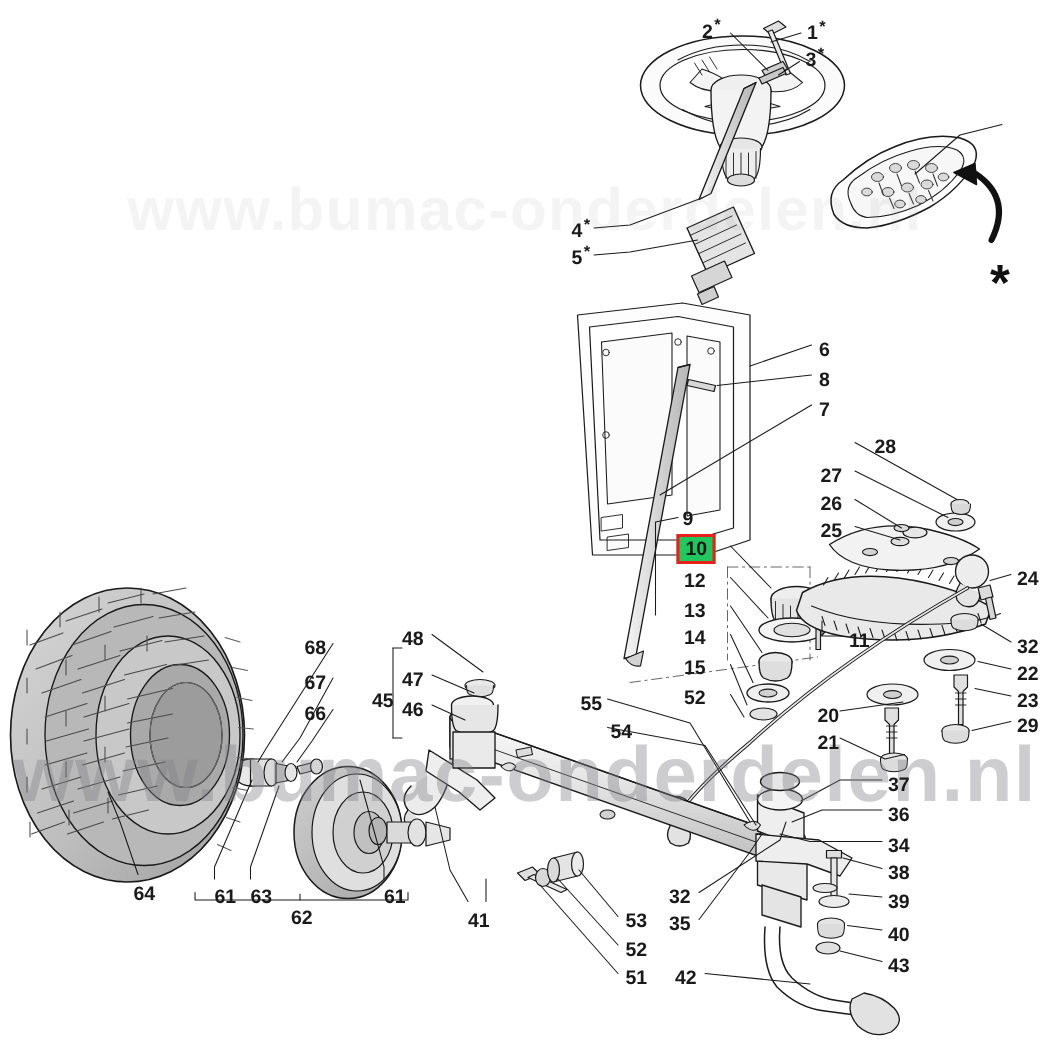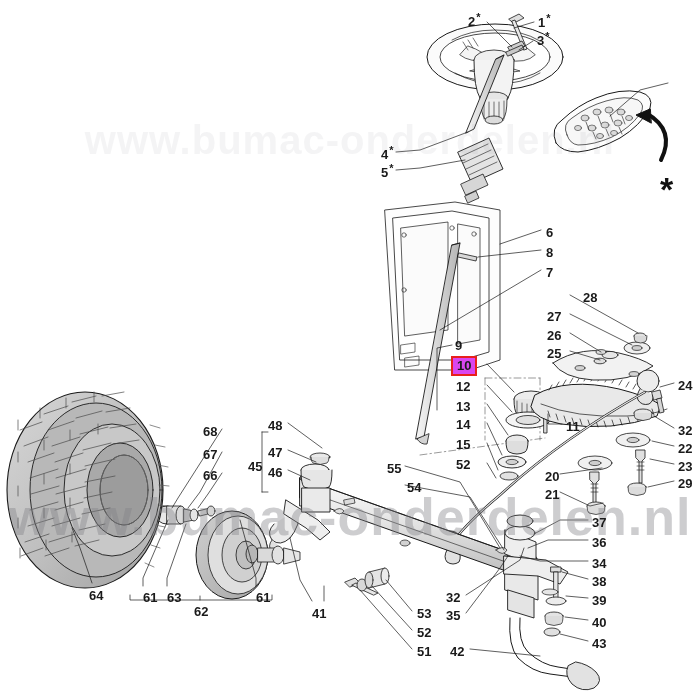--- a/index.html
+++ b/index.html
@@ -33,21 +33,21 @@
     letter-spacing: 0px;
   }
   .callout .star {
     font-size: 11px;
     vertical-align: super;
     margin-left: 1px;
   }
   .callout.highlighted {
     border: 2px solid #e8201c;
     padding: 1px 4px 2px 4px;
-    background: #d946ef;
+    background: #22c55e;
     margin-left: -5px;
     margin-top: -3px;
   }
   .bigstar {
     position: absolute;
     font-family: "Liberation Sans", sans-serif;
     font-size: 34px;
     font-weight: bold;
     color: #111;
     line-height: 1;

